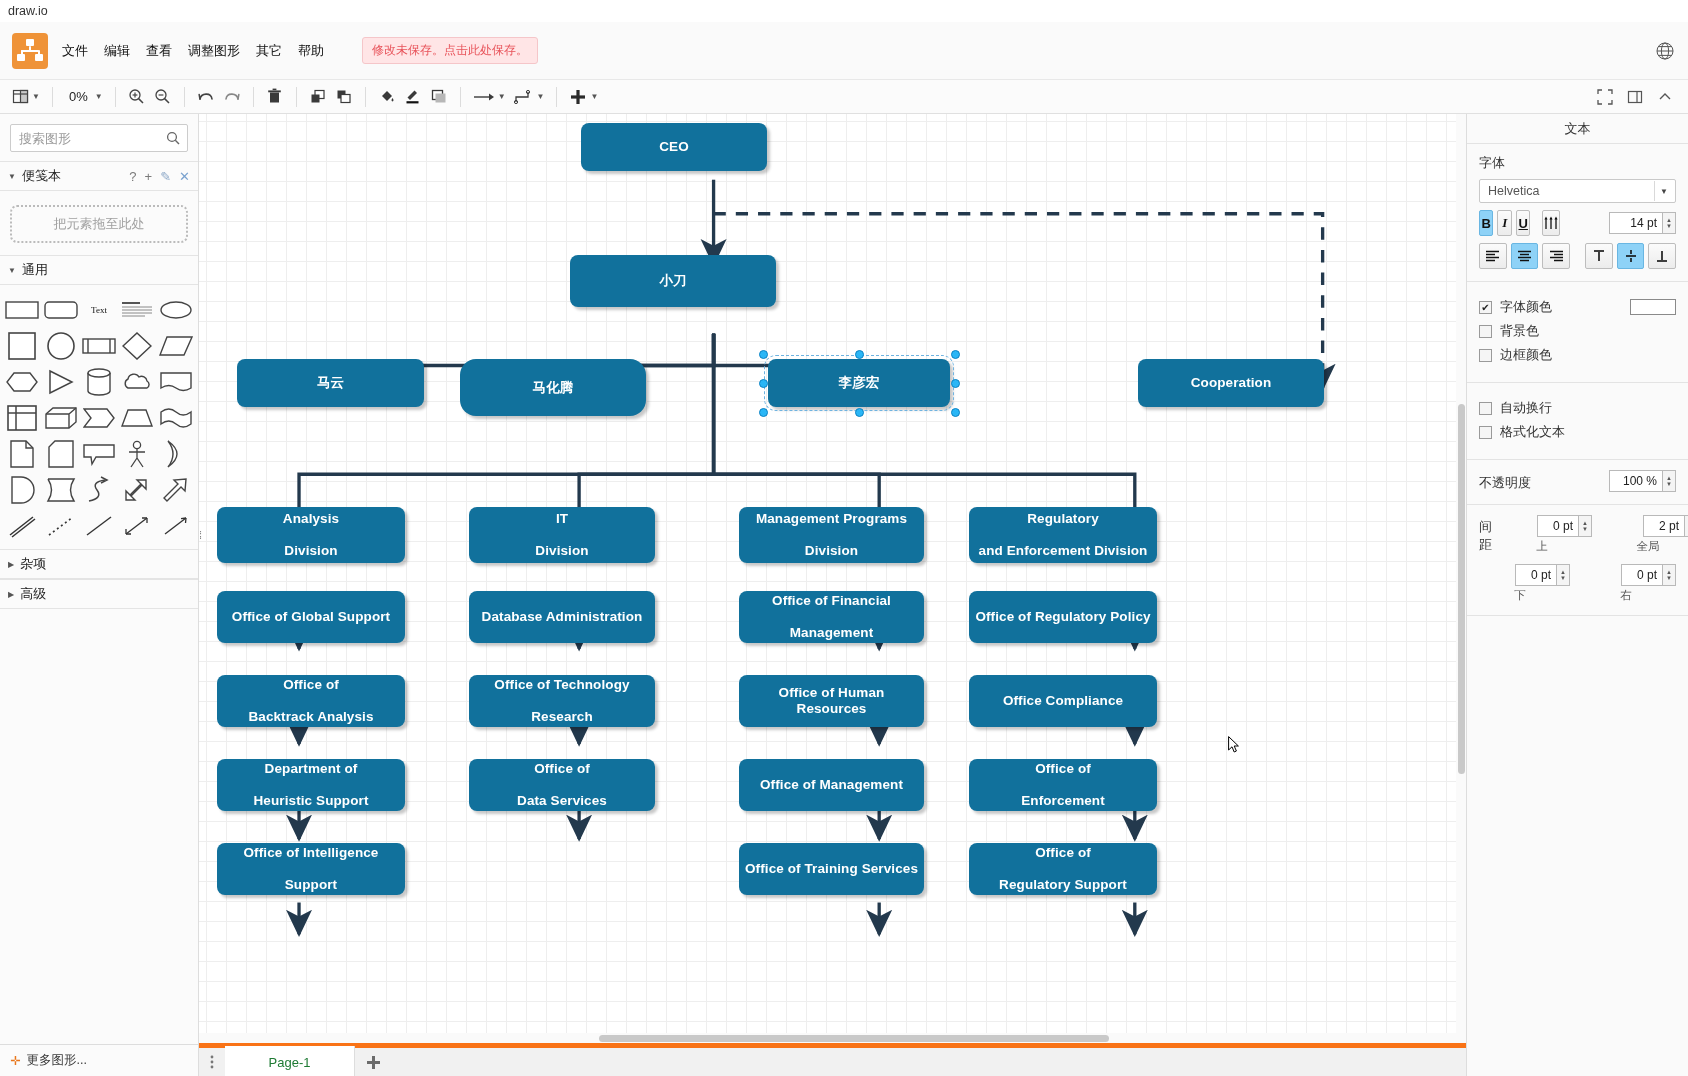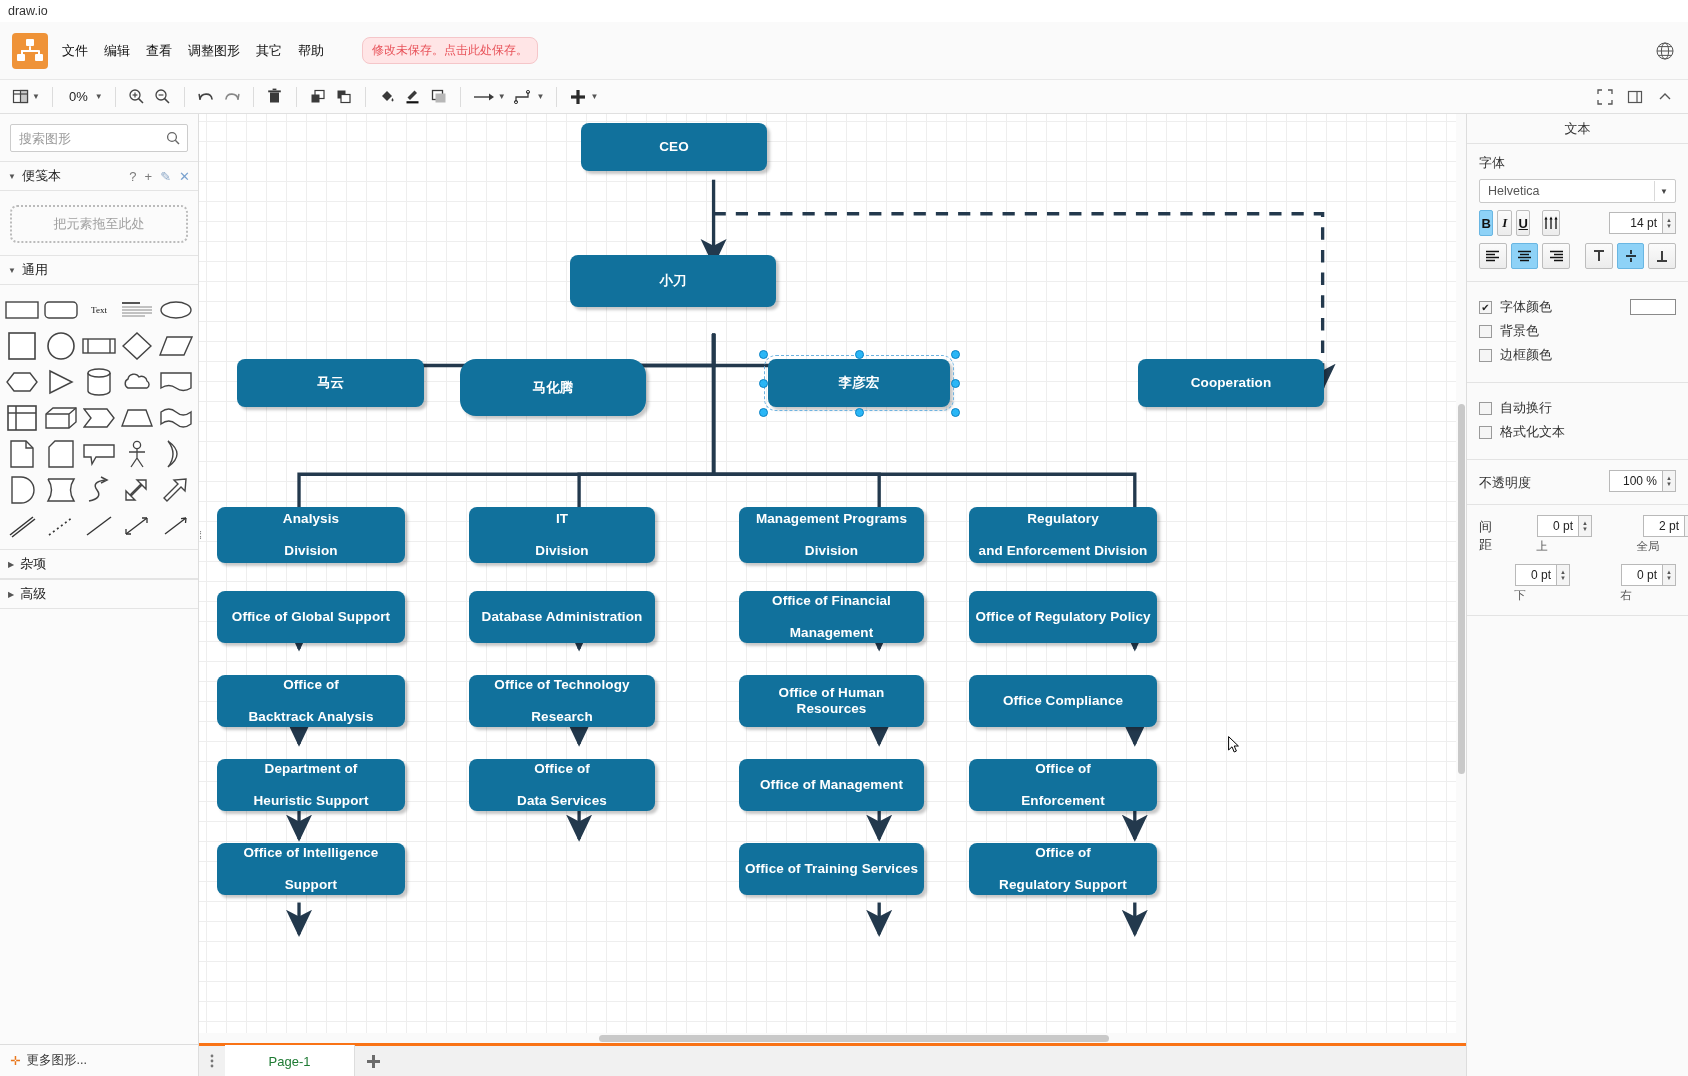--- a/index.html
+++ b/index.html
@@ -39,21 +39,21 @@
   .logo .n3 { left:23px; top:21px; width:8px; height:7px; }
   .logo .b1 { left:17px; top:13px; width:2px; height:5px; }
   .logo .b2 { left:9px; top:17px; width:18px; height:2px; }
   .logo .b3 { left:9px; top:17px; width:2px; height:5px; }
   .logo .b4 { left:26px; top:17px; width:2px; height:5px; }
   .hdr-texts { display:flex; flex-direction:column; gap:2px; }
   .hdr-filename { font-size:18px; color:#111; line-height:20px; }
   .menurow { display:flex; align-items:center; gap:0px; }
   .menuitem { font-size:13px; color:#111; padding:2px 9px 2px 0; cursor:default; margin-right:7px; }
   .unsaved { margin-left:22px; background:#ffe5e6; color:#e8535a; border:1px solid #f5c6c9;
-      font-size:12px; padding:4px 9px; border-radius:8px; }
+      font-size:12px; padding:4px 9px; border-radius:3px; }
   .globe { position:absolute; right:14px; top:20px; width:18px; height:18px; }
 
   
   .toolbar { height:34px; background:#fbfbfb; border-bottom:1px solid #e0e0e0;
       display:flex; align-items:center; padding:0 8px; flex:0 0 34px; position:relative; }
   .tbtn { height:26px; min-width:26px; display:flex; align-items:center; justify-content:center;
       padding:0 4px; border-radius:3px; color:#3c3c3c; }
   .tsep { width:1px; height:20px; background:#dcdcdc; margin:0 8px; }
   .caret { font-size:8px; margin-left:3px; color:#555; }
   .zoomlbl { font-size:13px; color:#222; padding:0 4px; }
@@ -112,21 +112,21 @@
   
   .hscroll { position:absolute; left:0; right:0; bottom:33px; height:10px; background:#fafafa; }
   .hscroll .thumb { position:absolute; left:400px; top:2px; width:510px; height:7px;
       background:#c9c9c9; border-radius:4px; }
   .vscroll { position:absolute; right:0; top:0; bottom:43px; width:10px; background:#fafafa; }
   .vscroll .thumb { position:absolute; top:290px; left:2px; width:7px; height:370px;
       background:#c9c9c9; border-radius:4px; }
 
   
   .tabbar { position:absolute; left:0; right:0; bottom:0; height:33px; background:#f1f1f1;
-      border-top:3px solid #f97316; display:flex; align-items:center; }
+      border-top:5px solid #f97316; display:flex; align-items:center; }
   .tab-dots { width:26px; display:flex; align-items:center; justify-content:center; color:#777;
       letter-spacing:0; font-size:11px; }
   .pagetab { height:33px; min-width:130px; background:#fff; border-right:1px solid #ddd;
       display:flex; align-items:center; justify-content:center; font-size:13px; color:#1e7a33; }
   .addpage { width:36px; height:33px; display:flex; align-items:center; justify-content:center;
       color:#6b6b6b; font-size:17px; }
 
   
   .rightpanel { width:222px; flex:0 0 222px; background:#fafafa; border-left:1px solid #ddd;
       display:flex; flex-direction:column; min-height:0; }

